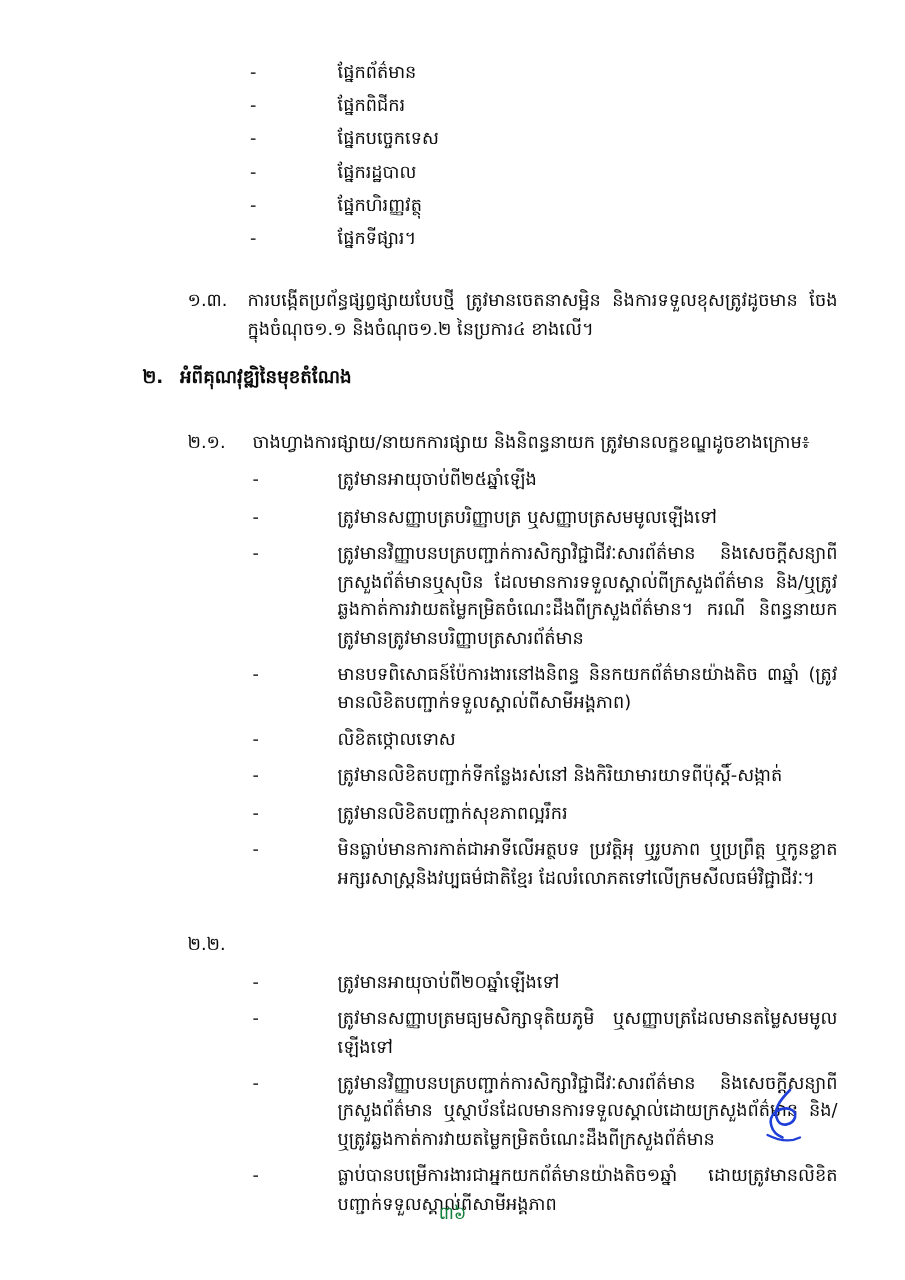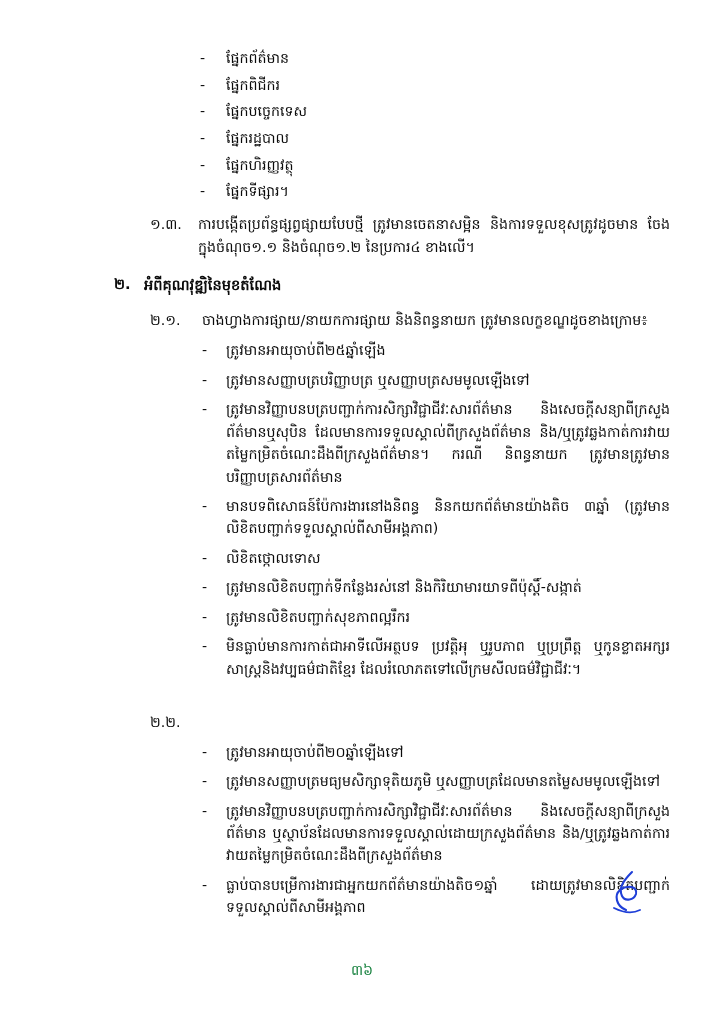--- a/index.html
+++ b/index.html
@@ -46,29 +46,30 @@
     margin: 0 0 6.5px 0;
   }
   .dash-mark {
     width: 26px;
     flex: 0 0 26px;
     text-align: left;
     color: #111;
   }
   .dash-text {
     flex: 1 1 auto;
+    margin-left: 44px;
   }
 
   .indent-1 { margin-left: 146px; }   
 
   
   .num-row {
     display: flex;
     align-items: flex-start;
-    margin-top: 12px;
+    margin-top: 29px;
   }
   .num-row .num {
     flex: 0 0 auto;
     font-size: 14.2px;
     line-height: 1.6;
   }
   .num-row .body {
     flex: 1 1 auto;
     font-size: 14.2px;
     line-height: 1.62;

